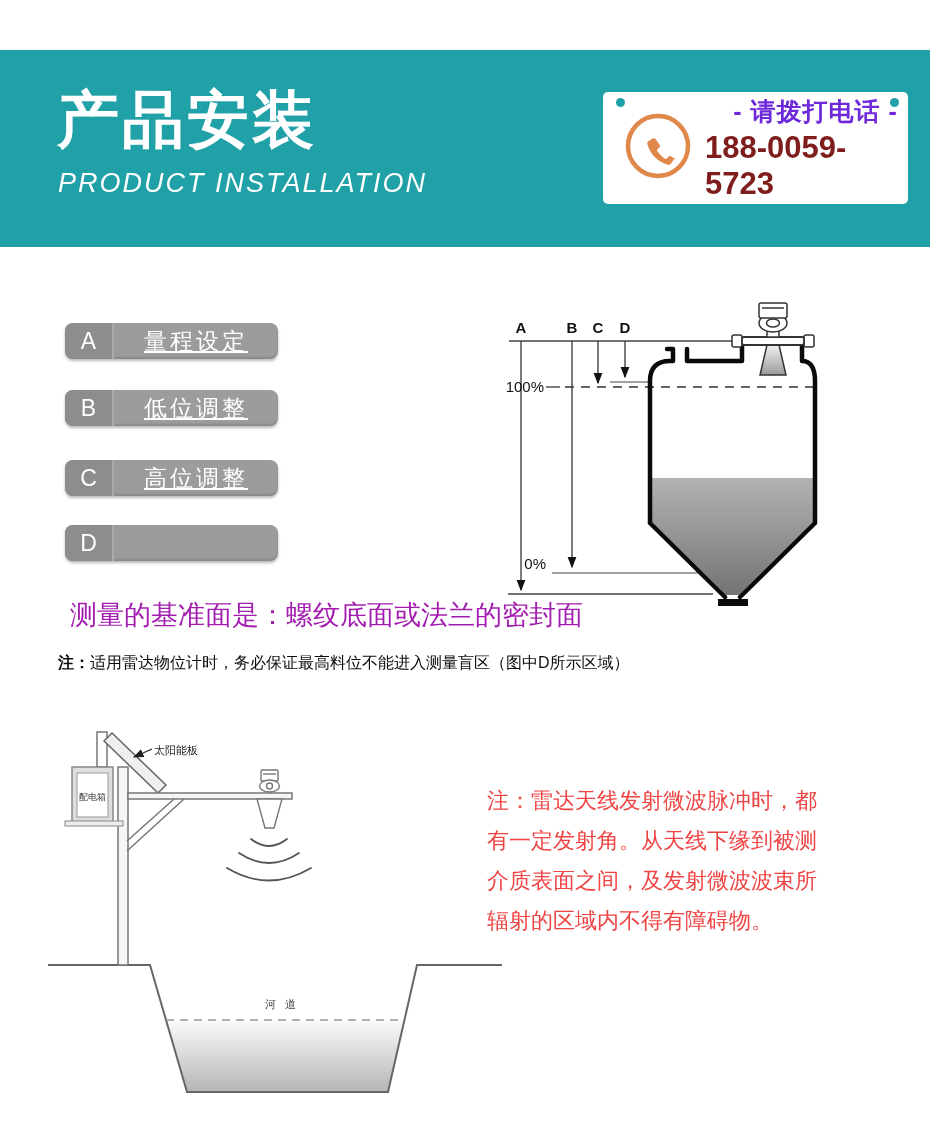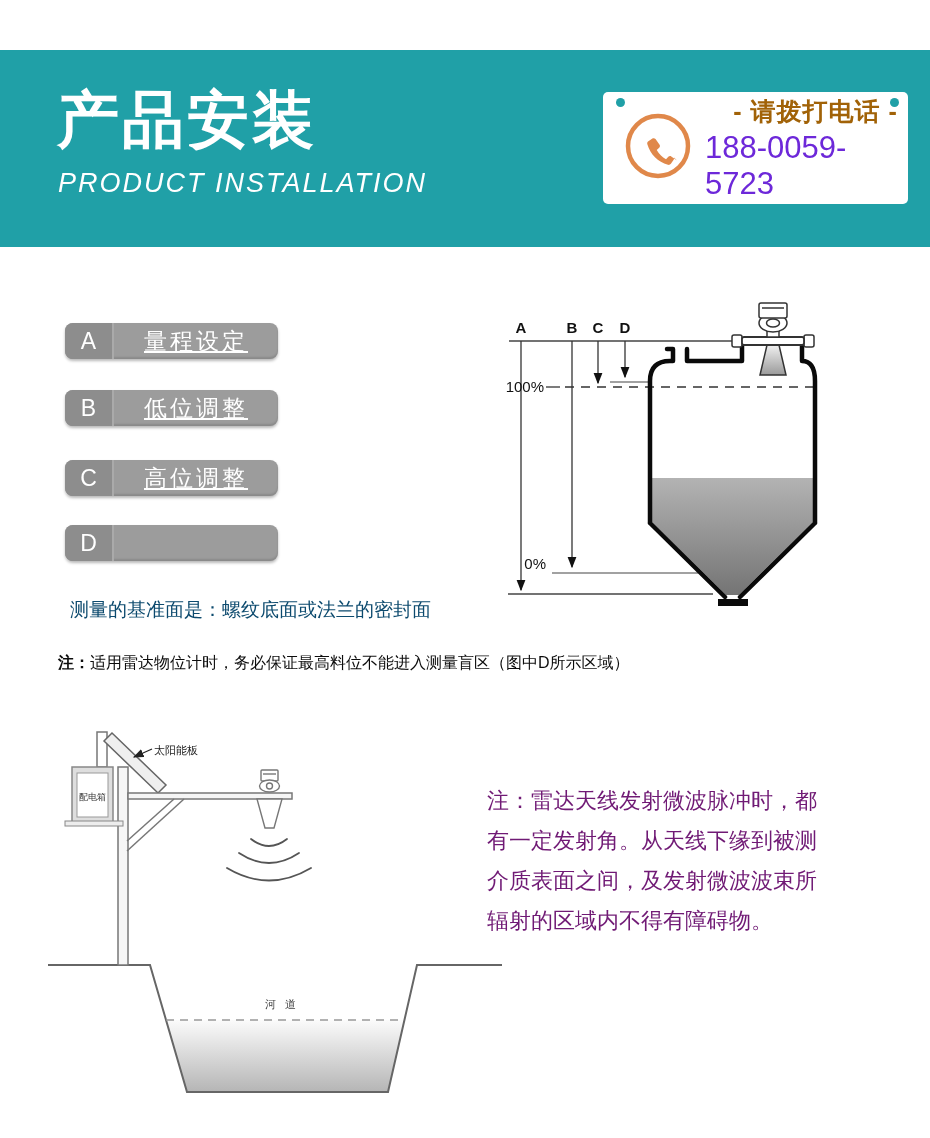--- a/index.html
+++ b/index.html
@@ -9,35 +9,35 @@
 
   
   #header-band{left:0;top:50px;width:930px;height:197px;background:#20a0a7;}
   #page-title{left:57px;top:86px;font-size:62px;font-weight:800;color:#fff;letter-spacing:3px;line-height:1.1;}
   #page-subtitle{left:58px;top:168px;font-size:27px;color:#fff;letter-spacing:2px;font-weight:400;font-style:italic;}
   #phone-card{left:603px;top:92px;width:305px;height:112px;background:#fff;border-radius:5px;
               display:flex;align-items:center;padding-left:20px;box-sizing:border-box;cursor:pointer;}
   .corner-dot{position:absolute;width:9px;height:9px;border-radius:50%;background:#20a0a7;top:6px;}
   .dot-left{left:13px;} .dot-right{right:9px;}
   #phone-texts{margin-left:12px;display:flex;flex-direction:column;align-items:center;}
-  #call-cta{font-size:25px;color:#a16207;font-weight:700;letter-spacing:1px;margin-left:18px;}
-  #phone-number{font-size:31px;color:#6d28d9;font-weight:400;margin-top:2px;letter-spacing:0px;}
+  #call-cta{font-size:25px;color:#6d28d9;font-weight:700;letter-spacing:1px;margin-left:18px;}
+  #phone-number{font-size:31px;color:#7f1d1d;font-weight:700;margin-top:2px;letter-spacing:0px;}
 
   
   .legend-btn{width:213px;height:36px;background:#9c9c9c;border-radius:8px;display:flex;align-items:center;
               box-shadow:0 2px 3px rgba(0,0,0,.28), inset 0 -2px 2px rgba(0,0,0,.12);}
   .legend-badge{width:47px;height:100%;background:#8d8d8d;border-radius:8px 0 0 8px;border-right:2px solid #aaaaaa;
                 color:#fff;font-size:23px;display:flex;align-items:center;justify-content:center;}
   .legend-label{flex:1;text-align:center;color:#fff;font-size:23px;letter-spacing:3px;text-decoration:underline;}
 
   
-  #baseline-note{left:70px;top:597px;font-size:19px;color:#0c4a6e;}
+  #baseline-note{left:70px;top:597px;font-size:27px;color:#a21caf;}
   #blind-note{left:58px;top:653px;font-size:16px;color:#0c0c0c;}
   #blind-note b{font-weight:800;}
-  #radiation-note{left:487px;top:781px;width:370px;font-size:22px;color:#701a75;line-height:40px;}
+  #radiation-note{left:487px;top:781px;width:370px;font-size:22px;color:#ef4444;line-height:40px;}
 
   svg text{font-family:"Liberation Sans","DejaVu Sans",sans-serif;}
 </style>
 </head>
 <body>
 
 <div id="page">
 
   <div id="header-band" class="abs"></div>
   <div id="page-title" class="abs">产品安装</div>

